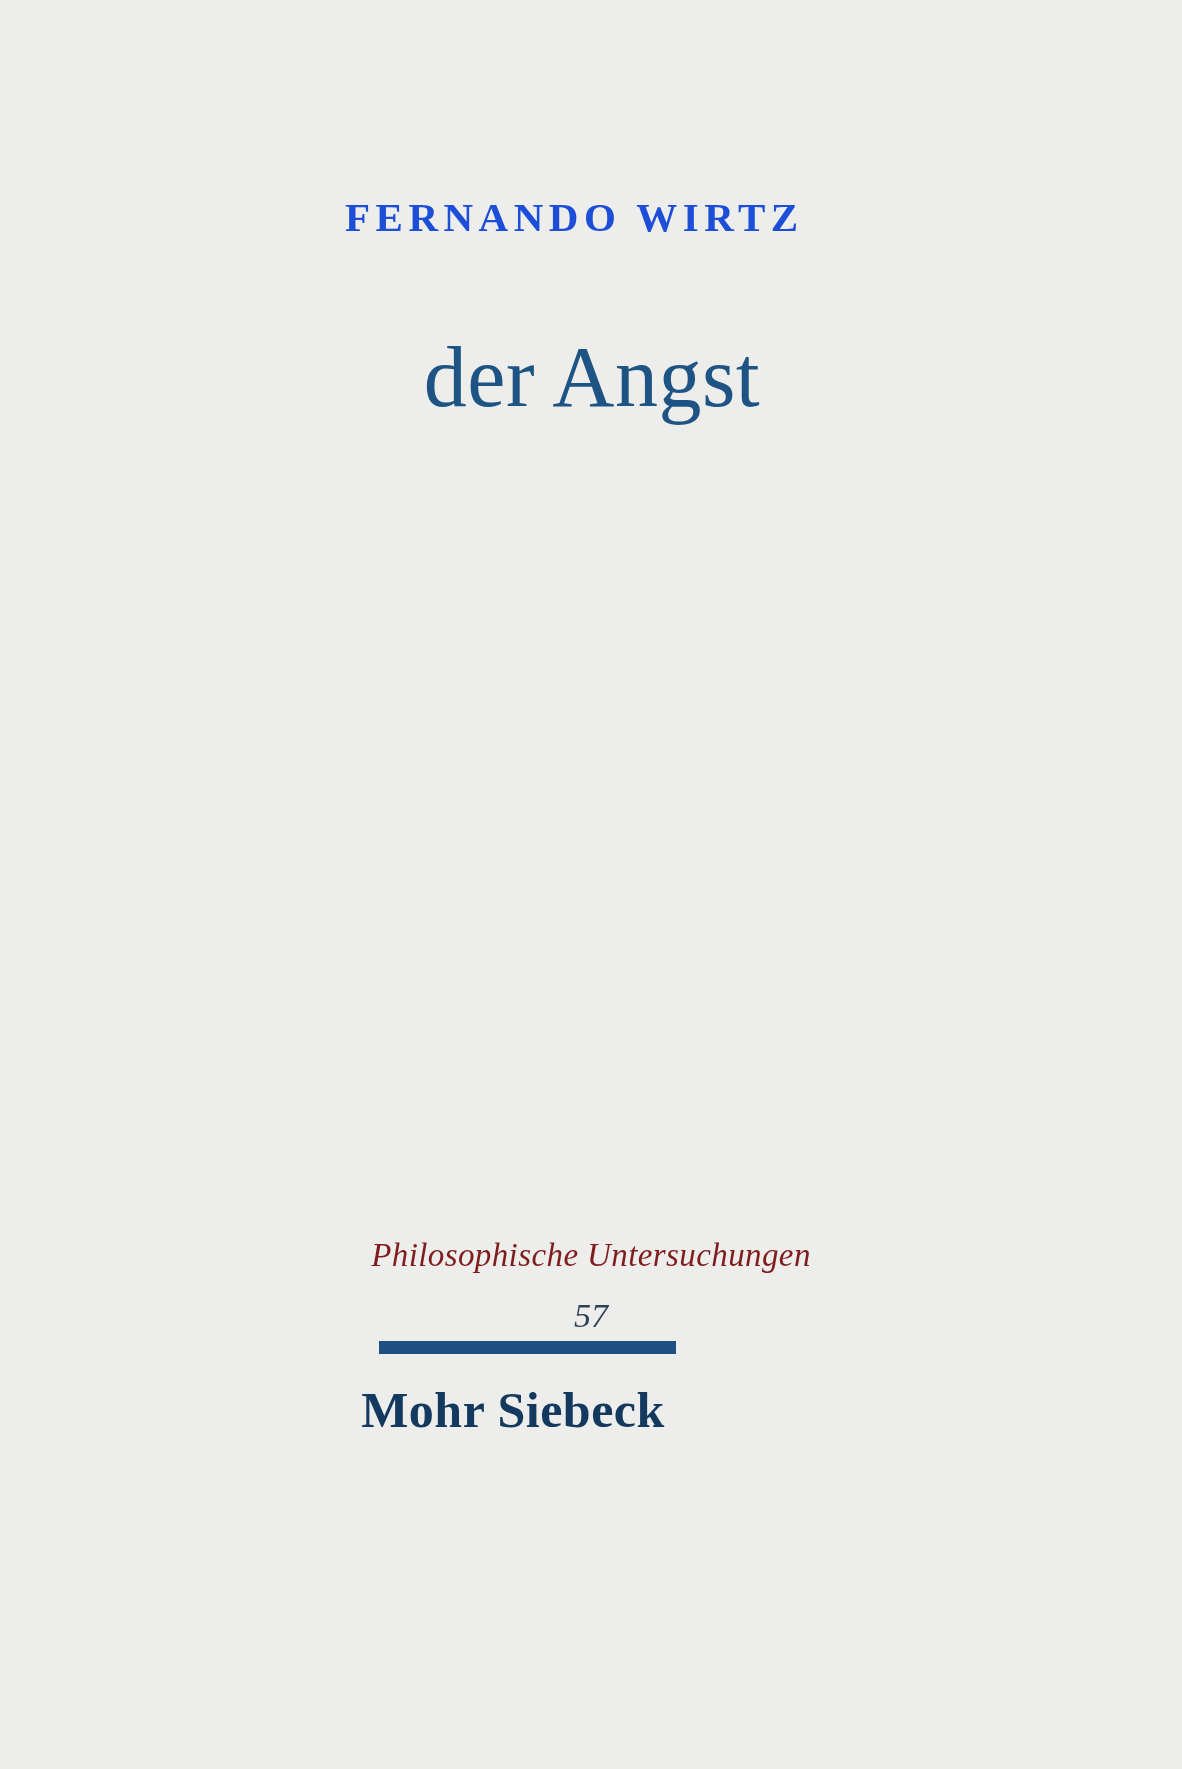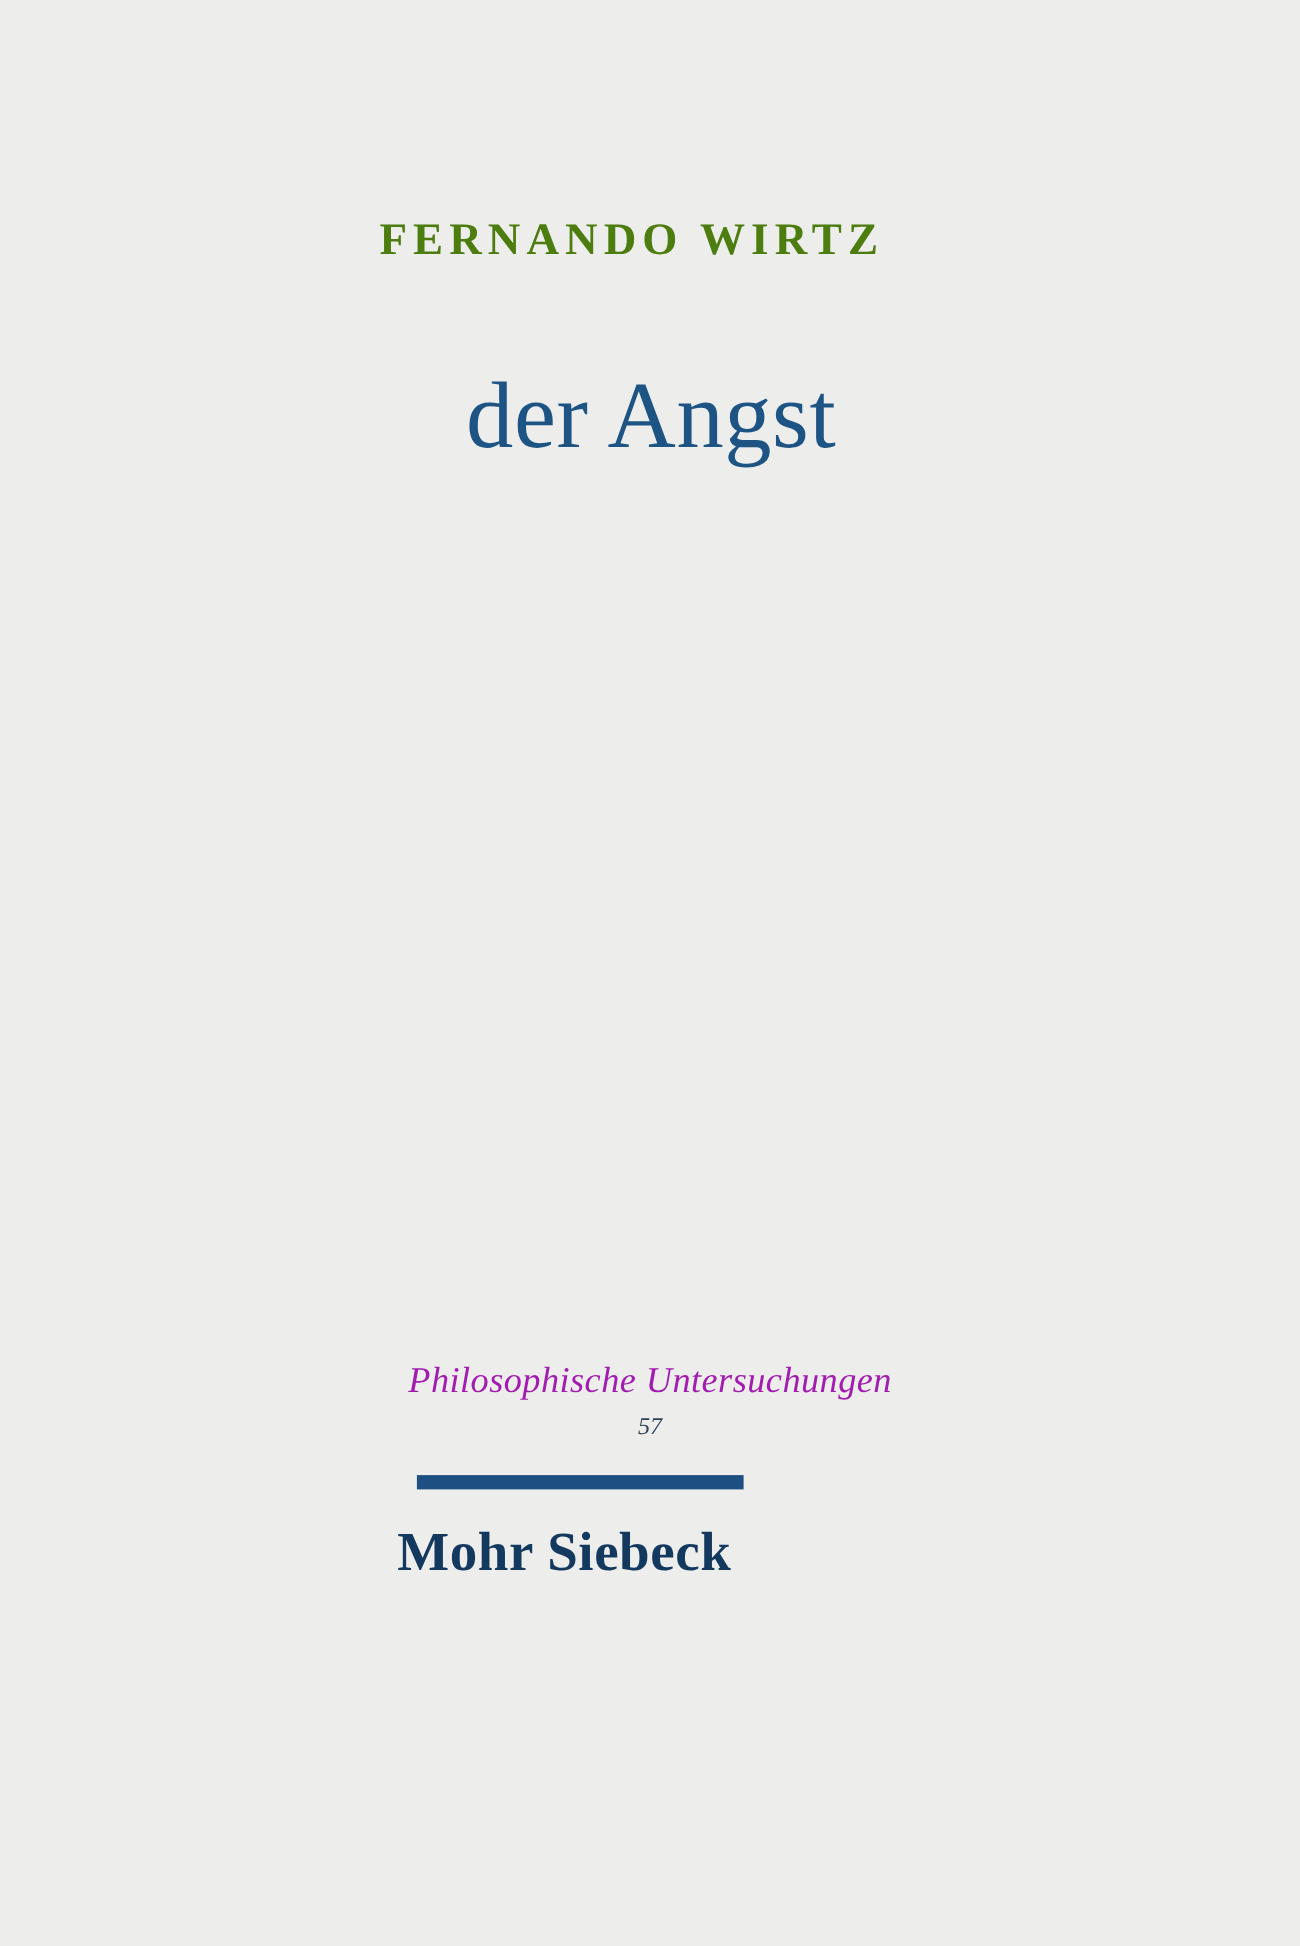--- a/index.html
+++ b/index.html
@@ -20,21 +20,21 @@
     background: #ededec;
     box-sizing: border-box;
   }
   .author {
     position: absolute;
     top: 193px;
     left: 345px;
     font-family: "Liberation Serif", serif;
     font-size: 41px;
     letter-spacing: 5.5px;
-    color: #4d7c0f;
+    color: #1d4ed8;
     font-weight: 600;
     white-space: nowrap;
   }
   .title-block {
     position: absolute;
     top: 320px;
     left: 0;
     width: 1182px;
     text-align: center;
     color: #1d5484;
@@ -58,27 +58,27 @@
     left: 0;
     width: 1182px;
     text-align: center;
     color: #2b3b4d;
   }
   .series-name {
     font-family: "Liberation Serif", serif;
     font-style: italic;
     font-size: 33px;
     letter-spacing: 0.4px;
-    color: #a21caf;
+    color: #7f1d1d;
   }
   .series-number {
     font-family: "Liberation Serif", serif;
     font-style: italic;
-    font-size: 22px;
-    margin-top: 10px;
+    font-size: 34px;
+    margin-top: 23px;
     color: #2d4257;
   }
   .rule {
     position: absolute;
     top: 1341px;
     left: 379px;
     width: 297px;
     height: 13px;
     background: #1d4f82;
   }

